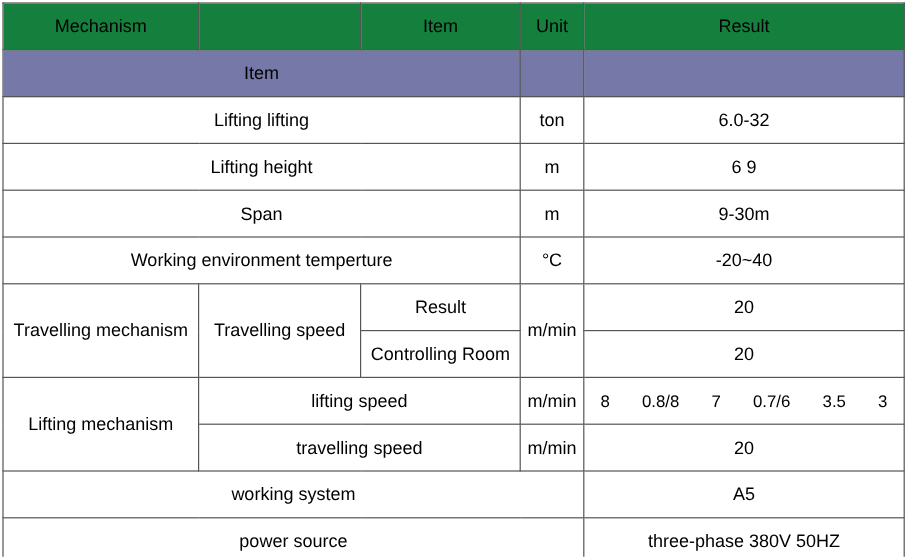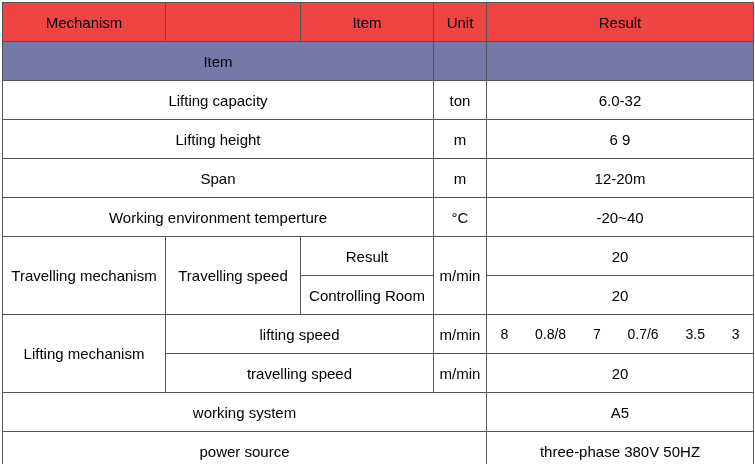--- a/index.html
+++ b/index.html
@@ -24,21 +24,21 @@
     border: 1px solid #555555;
     text-align: center;
     vertical-align: middle;
     font-size: 15px;
     font-weight: normal;
     padding: 0;
     height: 38px;
     color: #000;
   }
   .hdr {
-    background: #ef4444;
+    background: #15803d;
     color: #ffffff;
     font-weight: bold;
     font-size: 16px;
     height: 38px;
   }
   .subhdr {
     background: #7679a8;
     color: #ffffff;
     font-weight: bold;
     font-size: 15px;
@@ -73,35 +73,35 @@
       <th class="hdr">Result</th>
     </tr>
 
     <tr>
       <td class="subhdr" colspan="3">Item</td>
       <td class="subhdr"></td>
       <td class="subhdr"></td>
     </tr>
 
     <tr>
-      <td colspan="3">Lifting capacity</td>
+      <td colspan="3">Lifting lifting</td>
       <td>ton</td>
       <td>6.0-32</td>
     </tr>
 
     <tr>
       <td colspan="3">Lifting height</td>
       <td>m</td>
       <td>6   9</td>
     </tr>
 
     <tr>
       <td colspan="3">Span</td>
       <td>m</td>
-      <td>12-20m</td>
+      <td>9-30m</td>
     </tr>
 
     <tr>
       <td colspan="3">Working environment temperture</td>
       <td>°C</td>
       <td>-20~40</td>
     </tr>
 
     <tr>
       <td rowspan="2">Travelling mechanism</td>

